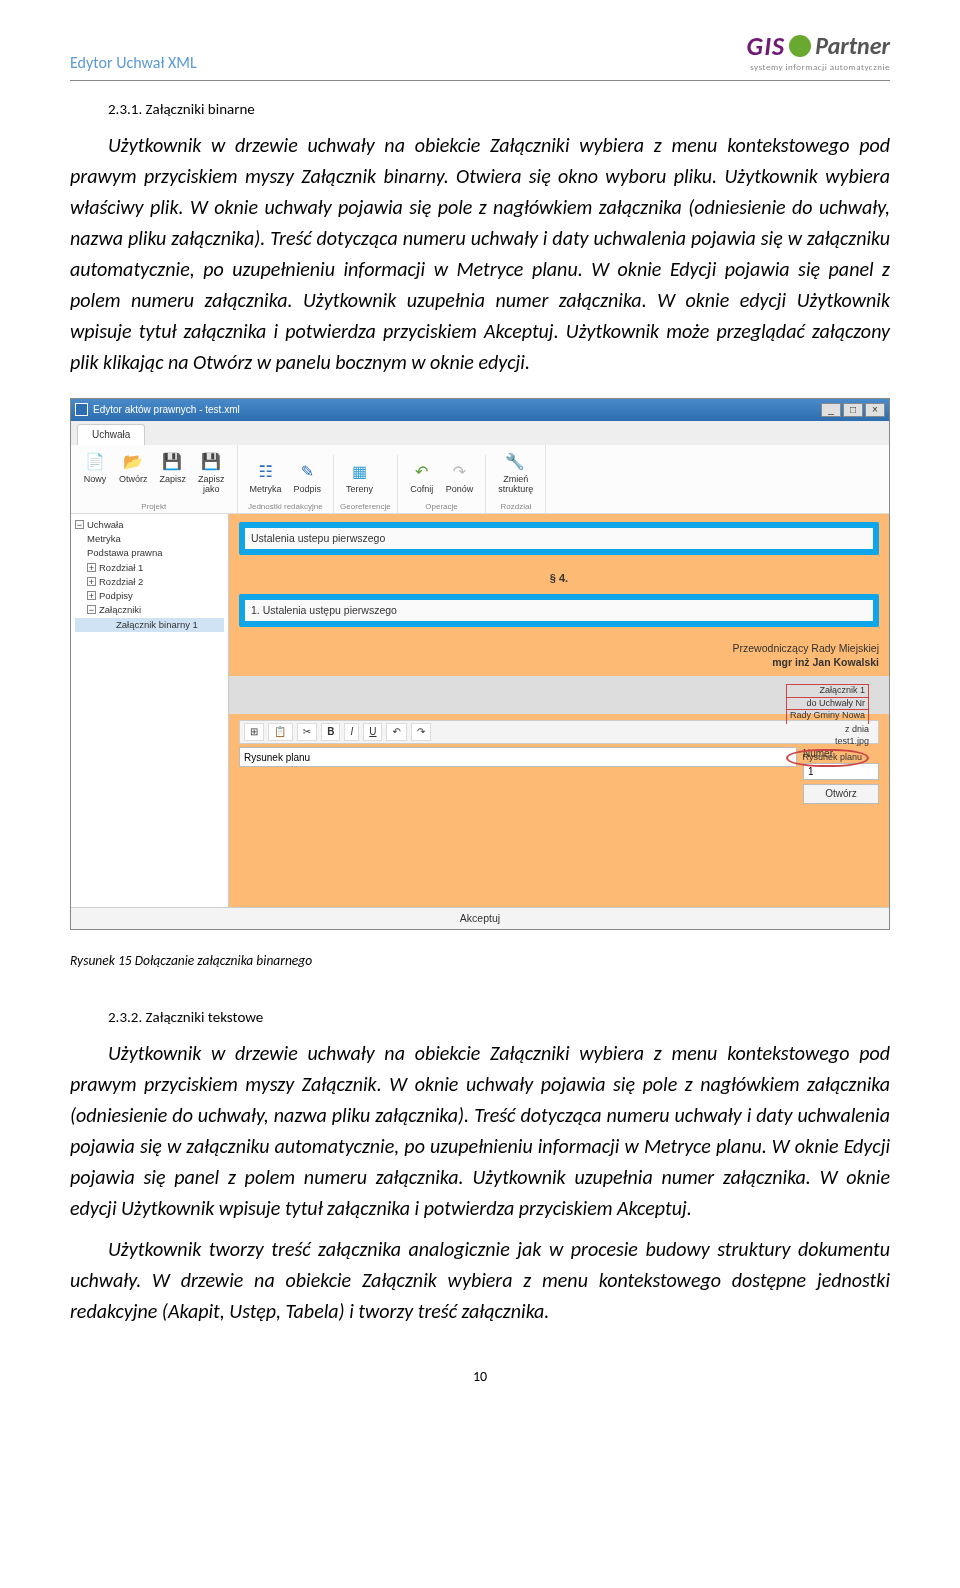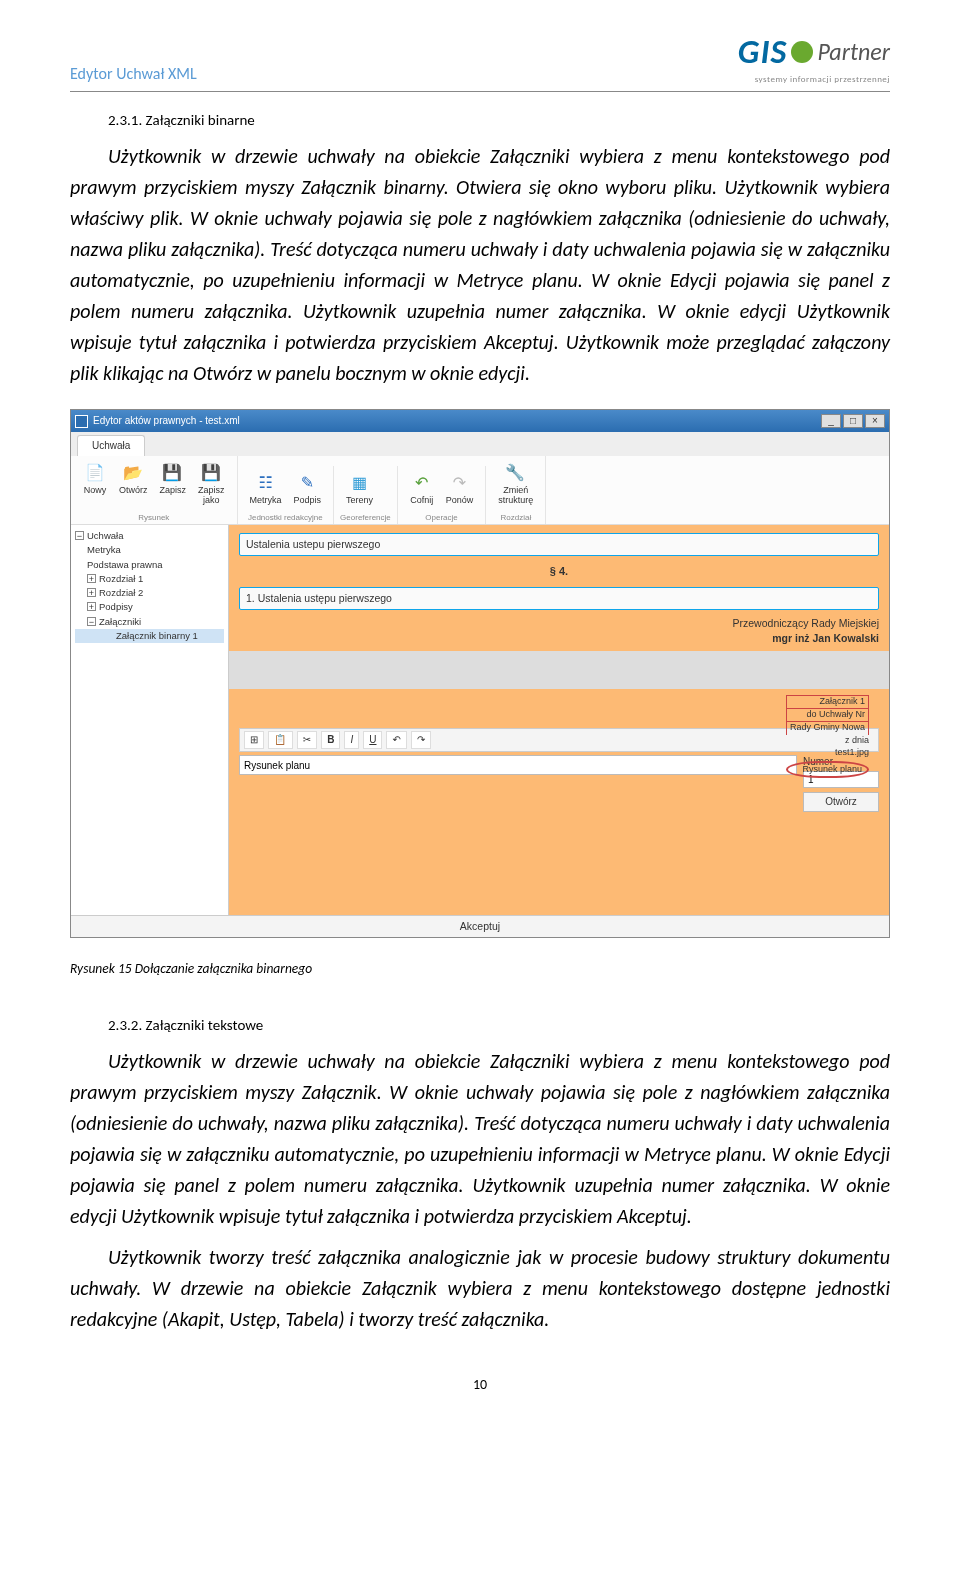--- a/index.html
+++ b/index.html
@@ -20,23 +20,23 @@
     border-bottom: 1px solid #888;
     padding-bottom: 6px;
     margin-bottom: 18px;
   }
   .page-header .title {
     color: #5b9bd5;
     font-size: 16px;
   }
   .logo-block { text-align: right; }
   .logo-gis { display: flex; align-items: center; justify-content: flex-end; gap: 4px; }
-  .logo-gis .gis-text { font-size: 34px; font-weight: bold; font-style: italic; letter-spacing: 1px; color: #0369a1; }
+  .logo-gis .gis-text { font-size: 26px; font-weight: bold; font-style: italic; letter-spacing: 1px; color: #701a75; }
   .logo-gis .green-dot { width: 22px; height: 22px; background: #6aa92f; border-radius: 50%; display: inline-block; }
-  .logo-gis .partner-text { font-size: 24px; font-weight: normal; font-style: italic; color: #555; }
+  .logo-gis .partner-text { font-size: 24px; font-weight: bold; font-style: italic; color: #555; }
   .logo-sub { font-size: 9px; color: #888; letter-spacing: 0.5px; margin-top: -3px; }
   .section-heading { font-size: 15px; margin: 14px 0 10px 38px; }
   .body-text { font-size: 20px; line-height: 1.55; text-align: justify; margin-bottom: 10px; font-style: italic; }
   .body-text.indent { text-indent: 38px; }
   .figure-caption { font-style: italic; font-size: 13.5px; margin: 22px 0 36px 0; }
   .page-num { text-align: center; font-size: 14px; margin-top: 40px; }
 
   
   .app-window {
     border: 1px solid #888;
@@ -130,23 +130,23 @@
     font-size: 10.5px;
     display: flex;
     flex-direction: column;
   }
   .doc-row {
     padding: 3px 6px;
     border: 1px solid transparent;
     border-radius: 2px;
   }
   .doc-row.box {
-    border: 1px solid #0ea5e9;
+    border: 6px solid #0ea5e9;
     background: #fafafa;
-    margin-bottom: 0;
+    margin-bottom: 8px;
   }
   .doc-grey-band {
     background: #ddd;
     margin: 6px -10px;
     height: 38px;
   }
   .doc-center { text-align: center; font-weight: bold; margin: 8px 0; font-size: 11px; }
   .doc-right { text-align: right; margin-top: 6px; }
   .doc-right .name { font-weight: bold; }
   .attach-meta {
@@ -233,21 +233,21 @@
 <body>
 
 <div class="page-header">
   <div class="title">Edytor Uchwał XML</div>
   <div class="logo-block">
     <div class="logo-gis">
       <span class="gis-text">GIS</span>
       <span class="green-dot"></span>
       <span class="partner-text">Partner</span>
     </div>
-    <div class="logo-sub">systemy  informacji  przestrzennej</div>
+    <div class="logo-sub">systemy  informacji  automatycznie</div>
   </div>
 </div>
 
 <div class="section-heading">2.3.1. Załączniki binarne</div>
 <p class="body-text indent">Użytkownik w drzewie uchwały na obiekcie Załączniki wybiera z menu kontekstowego pod prawym przyciskiem myszy Załącznik binarny. Otwiera się okno wyboru pliku. Użytkownik wybiera właściwy plik. W oknie uchwały pojawia się pole z nagłówkiem załącznika (odniesienie do uchwały, nazwa pliku załącznika). Treść dotycząca numeru uchwały i daty uchwalenia pojawia się w załączniku automatycznie, po uzupełnieniu informacji w Metryce planu. W oknie Edycji pojawia się panel z polem numeru załącznika. Użytkownik uzupełnia numer załącznika. W oknie edycji Użytkownik wpisuje tytuł załącznika i potwierdza przyciskiem Akceptuj. Użytkownik może przeglądać załączony plik klikając na Otwórz w panelu bocznym w oknie edycji.</p>
 
 <div class="app-window">
   <div class="app-titlebar">
     <span class="win-icon"></span>
     <span>Edytor aktów prawnych - test.xml</span>
@@ -274,21 +274,21 @@
         <div class="ribbon-btn">
             <span class="ico ico-save">💾</span>
             <span class="lbl">Zapisz</span>
           </div>
         <div class="ribbon-btn">
             <span class="ico ico-save">💾</span>
             <span class="lbl" style="white-space:pre;">Zapisz
 jako</span>
           </div>
       </div>
-      <div class="ribbon-group-name">Rysunek</div>
+      <div class="ribbon-group-name">Projekt</div>
     </div>
     <div class="ribbon-group">
       <div class="btns">
         <div class="ribbon-btn">
             <span class="ico ico-metric">☷</span>
             <span class="lbl">Metryka</span>
           </div>
         <div class="ribbon-btn">
             <span class="ico ico-sign">✎</span>
             <span class="lbl">Podpis</span>

